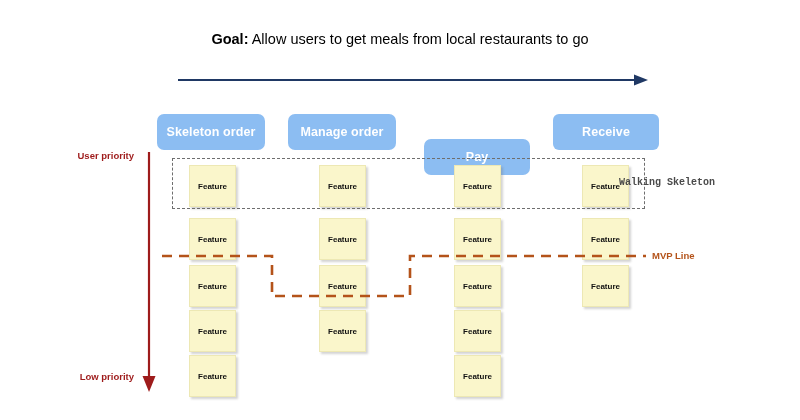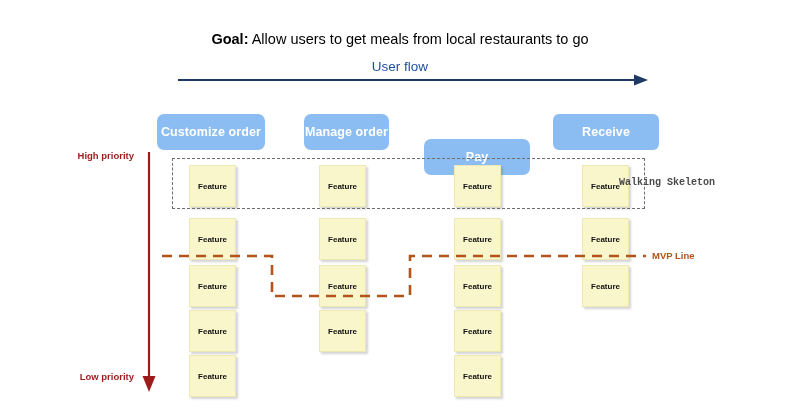--- a/index.html
+++ b/index.html
@@ -146,38 +146,37 @@
 </style>
 </head>
 <body>
 
 <div id="canvas">
 
   <div class="goal-line">
     <span class="goal-label">Goal:</span><span class="goal-text"> Allow users to get meals from local restaurants to go</span>
   </div>
 
-  <div class="userflow-label">User flow</div>
 
   <svg class="flow-arrow" viewBox="0 0 470 16">
     <line x1="0" y1="8" x2="456" y2="8" stroke="#1F3864" stroke-width="2"></line>
     <polygon points="456,2.5 470,8 456,13.5" fill="#1F3864"></polygon>
   </svg>
 
-  <div class="prio-label prio-high">High priority</div>
+  <div class="prio-label prio-high">User priority</div>
   <div class="prio-label prio-low">Low priority</div>
 
   <svg class="priority-arrow" viewBox="0 0 24 240">
     <line x1="11" y1="0" x2="11" y2="226" stroke="#9E1B1B" stroke-width="2.2"></line>
     <polygon points="4.5,224 17.5,224 11,240" fill="#9E1B1B"></polygon>
   </svg>
 
   <div id="activities-layer">
-      <div class="activity" style="left: 157px; width: 108px;">Customize order</div>
-      <div class="activity" style="left: 288px; width: 85px; margin-left: 16px;">Manage order</div>
+      <div class="activity" style="left: 157px; width: 108px;">Skeleton order</div>
+      <div class="activity" style="left: 288px; width: 108px;">Manage order</div>
       <div class="activity" style="left: 424px; width: 106px; margin-top: 25px;">Pay</div>
       <div class="activity" style="left: 553px; width: 106px; border-radius: 6px;">Receive</div>
     </div>
 
   <div id="cards-layer">
       <div class="feature" style="left: 182px; top: 165px;">Feature</div>
       <div class="feature" style="left: 312px; top: 165px;">Feature</div>
       <div class="feature" style="left: 447px; top: 165px;">Feature</div>
       <div class="feature" style="left: 575px; top: 165px;">Feature</div>
       <div class="feature" style="left: 182px; top: 218px;">Feature</div>

